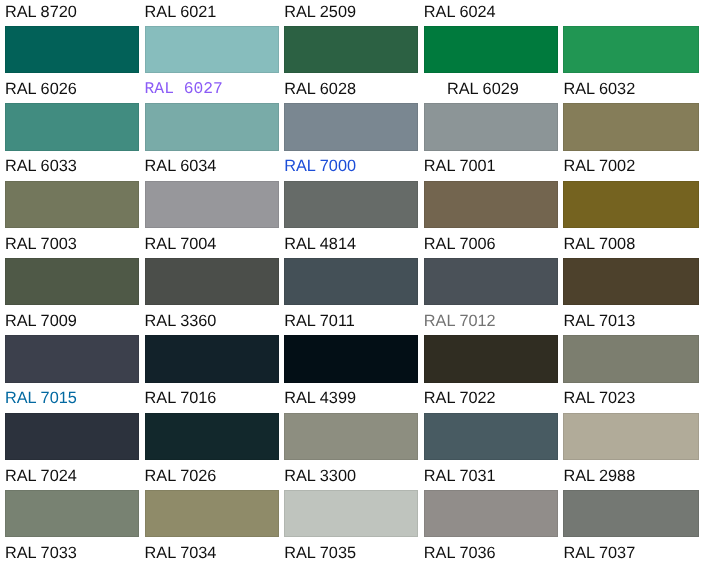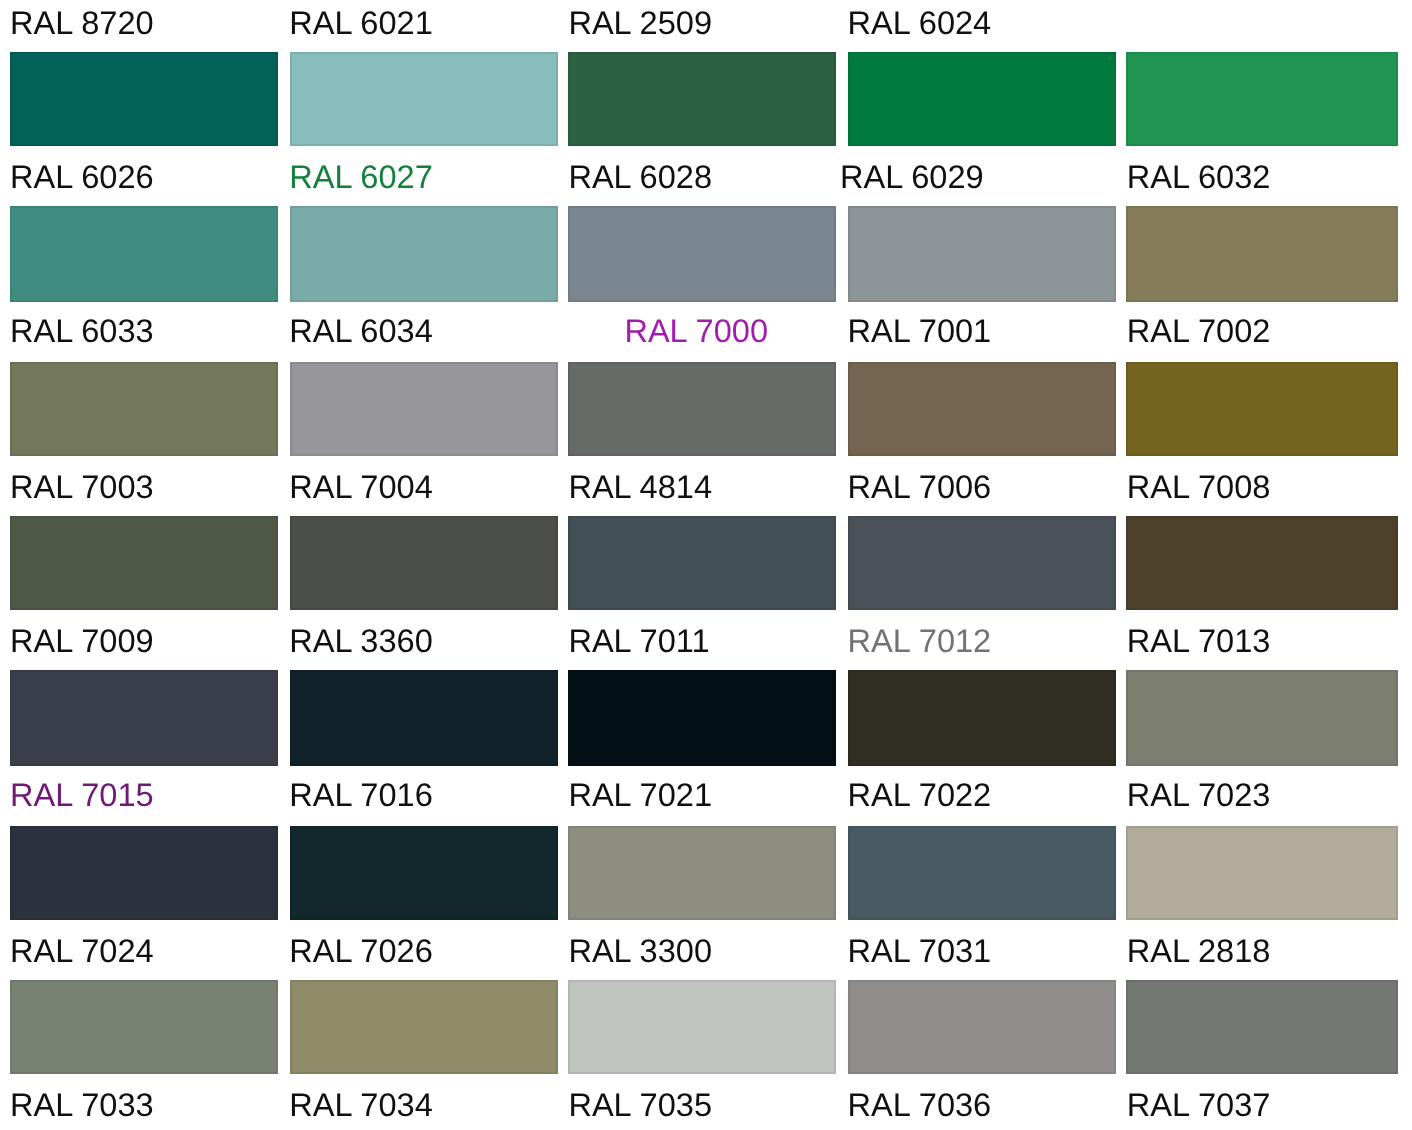--- a/index.html
+++ b/index.html
@@ -23,36 +23,36 @@
     <div class="label" style="left: 144.6px; top: 3.7px; color: rgb(16, 16, 16);">RAL 6021</div>
     <div class="label" style="left: 284.2px; top: 3.7px; color: rgb(16, 16, 16);">RAL 2509</div>
     <div class="label" style="left: 423.8px; top: 3.7px; color: rgb(16, 16, 16);">RAL 6024</div>
     <div class="label" style="left: 566px; top: 3.7px; color: #0f172a; margin-top: 32px;">RAL 6025</div>
   </div>
 
   <div>
     <div class="swatch" style="left: 5px; top: 26px; width: 134.3px; height: 47.3px; background-color: rgb(2, 97, 88);"></div>
     <div class="label" style="left: 5px; top: 81.1px; color: rgb(16, 16, 16);">RAL 6026</div>
     <div class="swatch" style="left: 144.6px; top: 26px; width: 134.3px; height: 47.3px; background-color: rgb(135, 189, 189);"></div>
-    <div class="label" style="left: 144.6px; top: 81.1px; color: #15803d;">RAL 6027</div>
+    <div class="label" style="left: 144.6px; top: 81.1px; color: #8b5cf6; font-family: Liberation Mono, monospace;">RAL 6027</div>
     <div class="swatch" style="left: 284.2px; top: 26px; width: 134.3px; height: 47.3px; background-color: rgb(44, 97, 67);"></div>
     <div class="label" style="left: 284.2px; top: 81.1px; color: rgb(16, 16, 16);">RAL 6028</div>
     <div class="swatch" style="left: 423.8px; top: 26px; width: 134.3px; height: 47.3px; background-color: rgb(0, 122, 61);"></div>
-    <div class="label" style="left: 420px; top: 81.1px; color: rgb(16, 16, 16);">RAL 6029</div>
+    <div class="label" style="left: 447px; top: 81.1px; color: rgb(16, 16, 16);">RAL 6029</div>
     <div class="swatch" style="left: 563.4px; top: 26px; width: 135.3px; height: 47.3px; background-color: rgb(33, 150, 83);"></div>
     <div class="label" style="left: 563.4px; top: 81.1px; color: rgb(16, 16, 16);">RAL 6032</div>
   </div>
 
   <div>
     <div class="swatch" style="left: 5px; top: 103.33px; width: 134.3px; height: 47.3px; background-color: rgb(65, 140, 128);"></div>
     <div class="label" style="left: 5px; top: 158.43px; color: rgb(16, 16, 16);">RAL 6033</div>
     <div class="swatch" style="left: 144.6px; top: 103.33px; width: 134.3px; height: 47.3px; background-color: rgb(121, 171, 168);"></div>
     <div class="label" style="left: 144.6px; top: 158.43px; color: rgb(16, 16, 16);">RAL 6034</div>
     <div class="swatch" style="left: 284.2px; top: 103.33px; width: 134.3px; height: 47.3px; background-color: rgb(122, 135, 145);"></div>
-    <div class="label" style="left: 284.2px; top: 158.43px; color: #a21caf; margin-left: 28px;">RAL 7000</div>
+    <div class="label" style="left: 284.2px; top: 158.43px; color: #1d4ed8;">RAL 7000</div>
     <div class="swatch" style="left: 423.8px; top: 103.33px; width: 134.3px; height: 47.3px; background-color: rgb(140, 149, 151);"></div>
     <div class="label" style="left: 423.8px; top: 158.43px; color: rgb(16, 16, 16);">RAL 7001</div>
     <div class="swatch" style="left: 563.4px; top: 103.33px; width: 135.3px; height: 47.3px; background-color: rgb(133, 125, 89);"></div>
     <div class="label" style="left: 563.4px; top: 158.43px; color: rgb(16, 16, 16);">RAL 7002</div>
   </div>
 
   <div>
     <div class="swatch" style="left: 5px; top: 180.66px; width: 134.3px; height: 47.3px; background-color: rgb(115, 119, 92);"></div>
     <div class="label" style="left: 5px; top: 235.76px; color: rgb(16, 16, 16);">RAL 7003</div>
     <div class="swatch" style="left: 144.6px; top: 180.66px; width: 134.3px; height: 47.3px; background-color: rgb(151, 151, 155);"></div>
@@ -73,42 +73,42 @@
     <div class="swatch" style="left: 284.2px; top: 257.99px; width: 134.3px; height: 47.3px; background-color: rgb(68, 80, 87);"></div>
     <div class="label" style="left: 284.2px; top: 313.09px; color: rgb(16, 16, 16);">RAL 7011</div>
     <div class="swatch" style="left: 423.8px; top: 257.99px; width: 134.3px; height: 47.3px; background-color: rgb(74, 81, 88);"></div>
     <div class="label" style="left: 423.8px; top: 313.09px; color: #737373;">RAL 7012</div>
     <div class="swatch" style="left: 563.4px; top: 257.99px; width: 135.3px; height: 47.3px; background-color: rgb(77, 65, 44);"></div>
     <div class="label" style="left: 563.4px; top: 313.09px; color: rgb(16, 16, 16);">RAL 7013</div>
   </div>
 
   <div>
     <div class="swatch" style="left: 5px; top: 335.32px; width: 134.3px; height: 47.3px; background-color: rgb(60, 64, 76);"></div>
-    <div class="label" style="left: 5px; top: 390.42px; color: #701a75;">RAL 7015</div>
+    <div class="label" style="left: 5px; top: 390.42px; color: #0369a1;">RAL 7015</div>
     <div class="swatch" style="left: 144.6px; top: 335.32px; width: 134.3px; height: 47.3px; background-color: rgb(18, 34, 42);"></div>
     <div class="label" style="left: 144.6px; top: 390.42px; color: rgb(16, 16, 16);">RAL 7016</div>
     <div class="swatch" style="left: 284.2px; top: 335.32px; width: 134.3px; height: 47.3px; background-color: rgb(3, 15, 22);"></div>
-    <div class="label" style="left: 284.2px; top: 390.42px; color: rgb(16, 16, 16);">RAL 7021</div>
+    <div class="label" style="left: 284.2px; top: 390.42px; color: rgb(16, 16, 16);">RAL 4399</div>
     <div class="swatch" style="left: 423.8px; top: 335.32px; width: 134.3px; height: 47.3px; background-color: rgb(48, 45, 34);"></div>
     <div class="label" style="left: 423.8px; top: 390.42px; color: rgb(16, 16, 16);">RAL 7022</div>
     <div class="swatch" style="left: 563.4px; top: 335.32px; width: 135.3px; height: 47.3px; background-color: rgb(124, 126, 111);"></div>
     <div class="label" style="left: 563.4px; top: 390.42px; color: rgb(16, 16, 16);">RAL 7023</div>
   </div>
 
   <div>
     <div class="swatch" style="left: 5px; top: 412.65px; width: 134.3px; height: 47.3px; background-color: rgb(44, 50, 61);"></div>
     <div class="label" style="left: 5px; top: 467.75px; color: rgb(16, 16, 16);">RAL 7024</div>
     <div class="swatch" style="left: 144.6px; top: 412.65px; width: 134.3px; height: 47.3px; background-color: rgb(18, 40, 44);"></div>
     <div class="label" style="left: 144.6px; top: 467.75px; color: rgb(16, 16, 16);">RAL 7026</div>
     <div class="swatch" style="left: 284.2px; top: 412.65px; width: 134.3px; height: 47.3px; background-color: rgb(141, 142, 128);"></div>
     <div class="label" style="left: 284.2px; top: 467.75px; color: rgb(16, 16, 16);">RAL 3300</div>
     <div class="swatch" style="left: 423.8px; top: 412.65px; width: 134.3px; height: 47.3px; background-color: rgb(72, 91, 98);"></div>
     <div class="label" style="left: 423.8px; top: 467.75px; color: rgb(16, 16, 16);">RAL 7031</div>
     <div class="swatch" style="left: 563.4px; top: 412.65px; width: 135.3px; height: 47.3px; background-color: rgb(177, 171, 153);"></div>
-    <div class="label" style="left: 563.4px; top: 467.75px; color: rgb(16, 16, 16);">RAL 2818</div>
+    <div class="label" style="left: 563.4px; top: 467.75px; color: rgb(16, 16, 16);">RAL 2988</div>
   </div>
 
   <div>
     <div class="swatch" style="left: 5px; top: 489.98px; width: 134.3px; height: 47.3px; background-color: rgb(120, 130, 114);"></div>
     <div class="label" style="left: 5px; top: 545.08px; color: rgb(16, 16, 16);">RAL 7033</div>
     <div class="swatch" style="left: 144.6px; top: 489.98px; width: 134.3px; height: 47.3px; background-color: rgb(143, 139, 105);"></div>
     <div class="label" style="left: 144.6px; top: 545.08px; color: rgb(16, 16, 16);">RAL 7034</div>
     <div class="swatch" style="left: 284.2px; top: 489.98px; width: 134.3px; height: 47.3px; background-color: rgb(191, 196, 190);"></div>
     <div class="label" style="left: 284.2px; top: 545.08px; color: rgb(16, 16, 16);">RAL 7035</div>
     <div class="swatch" style="left: 423.8px; top: 489.98px; width: 134.3px; height: 47.3px; background-color: rgb(145, 141, 138);"></div>

